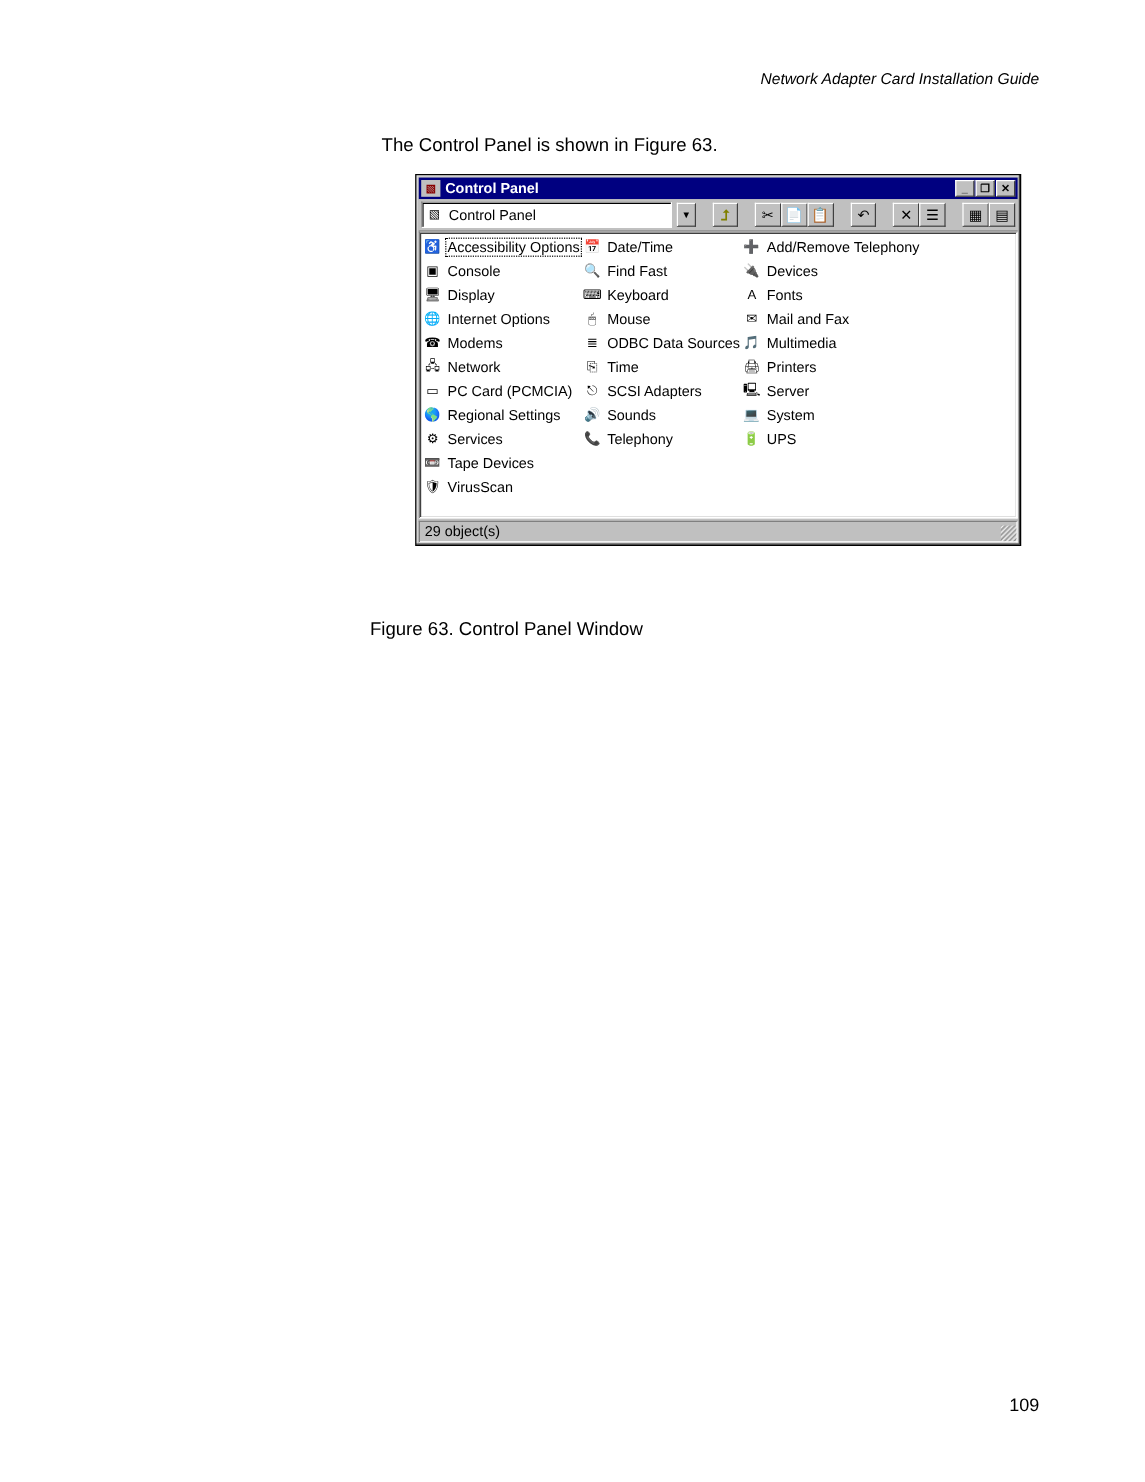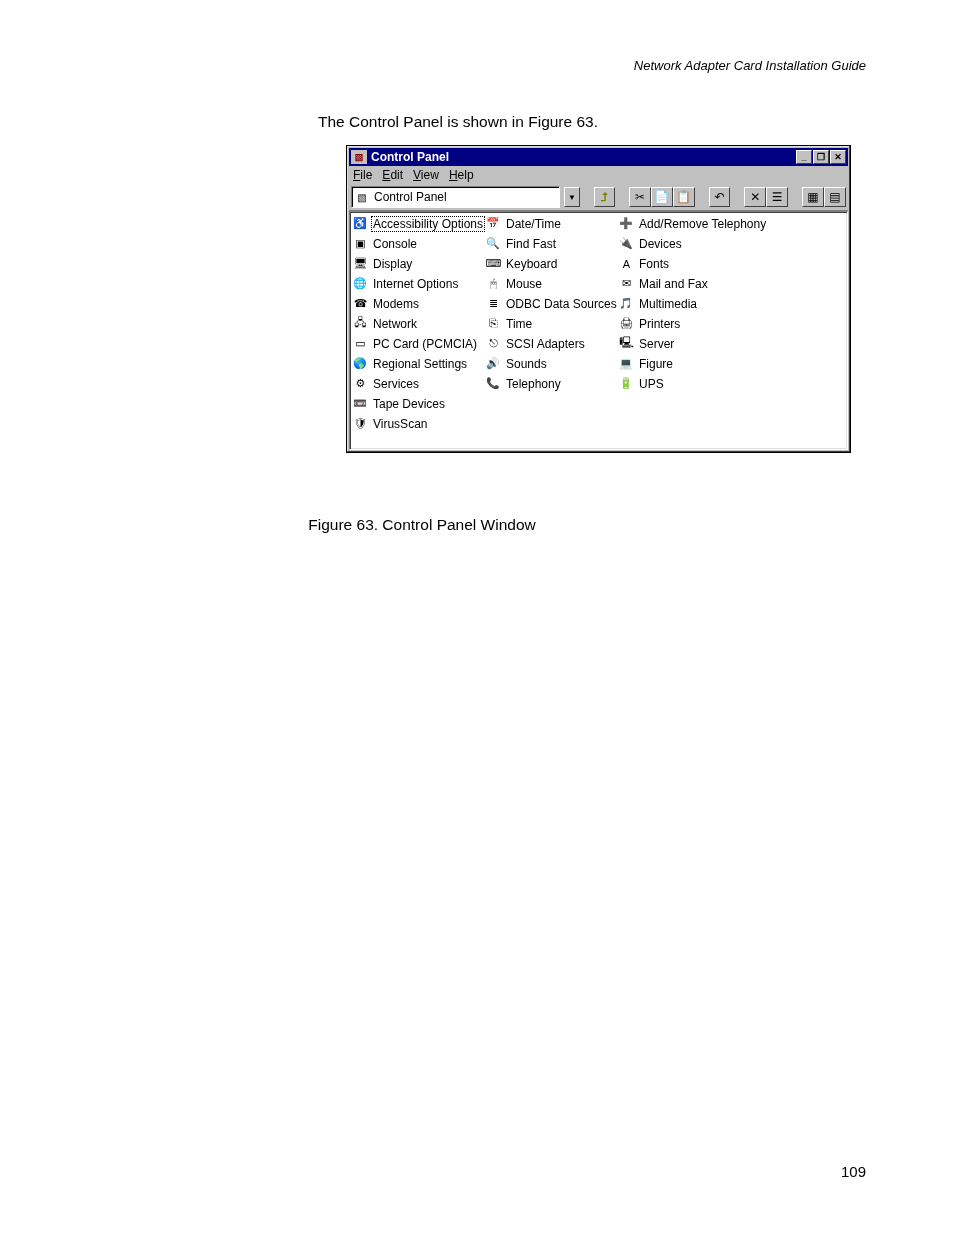--- a/index.html
+++ b/index.html
@@ -232,26 +232,20 @@
   <div class="titlebar">
     <span class="sysicon">▧</span>
     <span class="title-text">Control Panel</span>
     <span class="winbtns">
       <span class="winbtn">_</span>
       <span class="winbtn">❐</span>
       <span class="winbtn">✕</span>
     </span>
   </div>
 
-  <div class="menubar">
-    <span><u>F</u><span></span>ile</span>
-    <span><u>E</u>dit</span>
-    <span><u>V</u>iew</span>
-    <span><u>H</u>elp</span>
-  </div>
 
   <div class="toolbar">
     <div class="address">
       <span class="cp-ic">▧</span>
       <span>Control Panel</span>
     </div>
     <span class="dropbtn">▼</span>
     <span class="tsep"></span>
     <span class="tbtn up">⮥</span>
     <span class="tsep"></span>
@@ -383,27 +377,33 @@
       <div class="item">
           <span class="ic">🖨</span>
           <span class="label">Printers</span>
         </div>
       <div class="item">
           <span class="ic">🖳</span>
           <span class="label">Server</span>
         </div>
       <div class="item">
           <span class="ic">💻</span>
-          <span class="label">Figure</span>
+          <span class="label">System</span>
         </div>
       <div class="item">
           <span class="ic">🔋</span>
           <span class="label">UPS</span>
         </div>
     </div>
   </div>
 
+  <div class="statusbar">
+    <div class="pane">
+      <span>29 object(s)</span>
+      <span class="grip"></span>
+    </div>
+  </div>
 
 </div>
 
 <div class="caption">Figure 63. Control Panel Window</div>
 
 <div class="page-number">109</div>
 
 </body></html>

